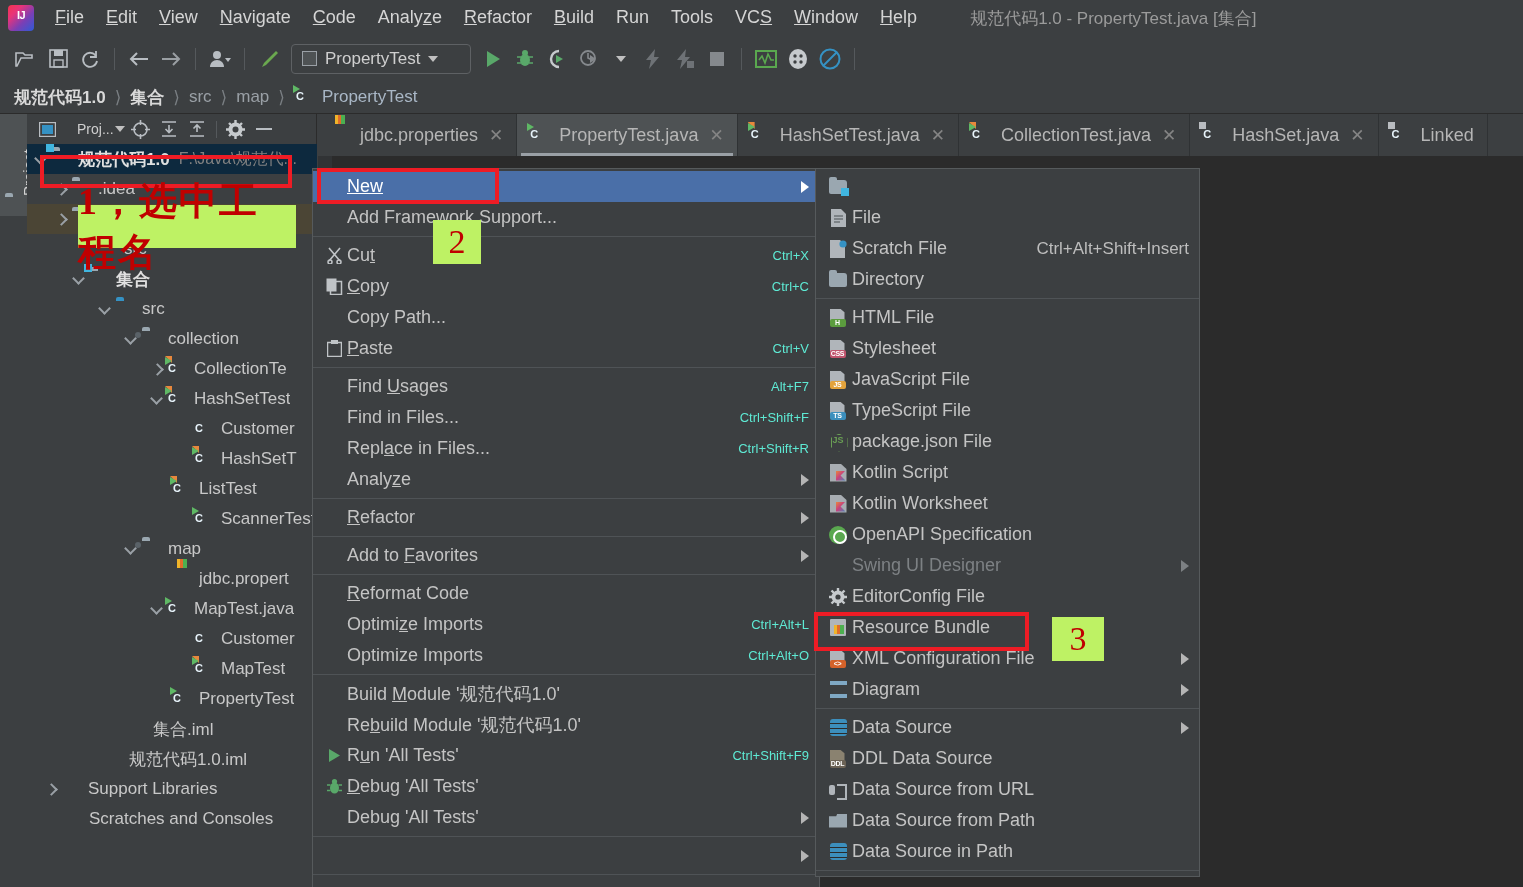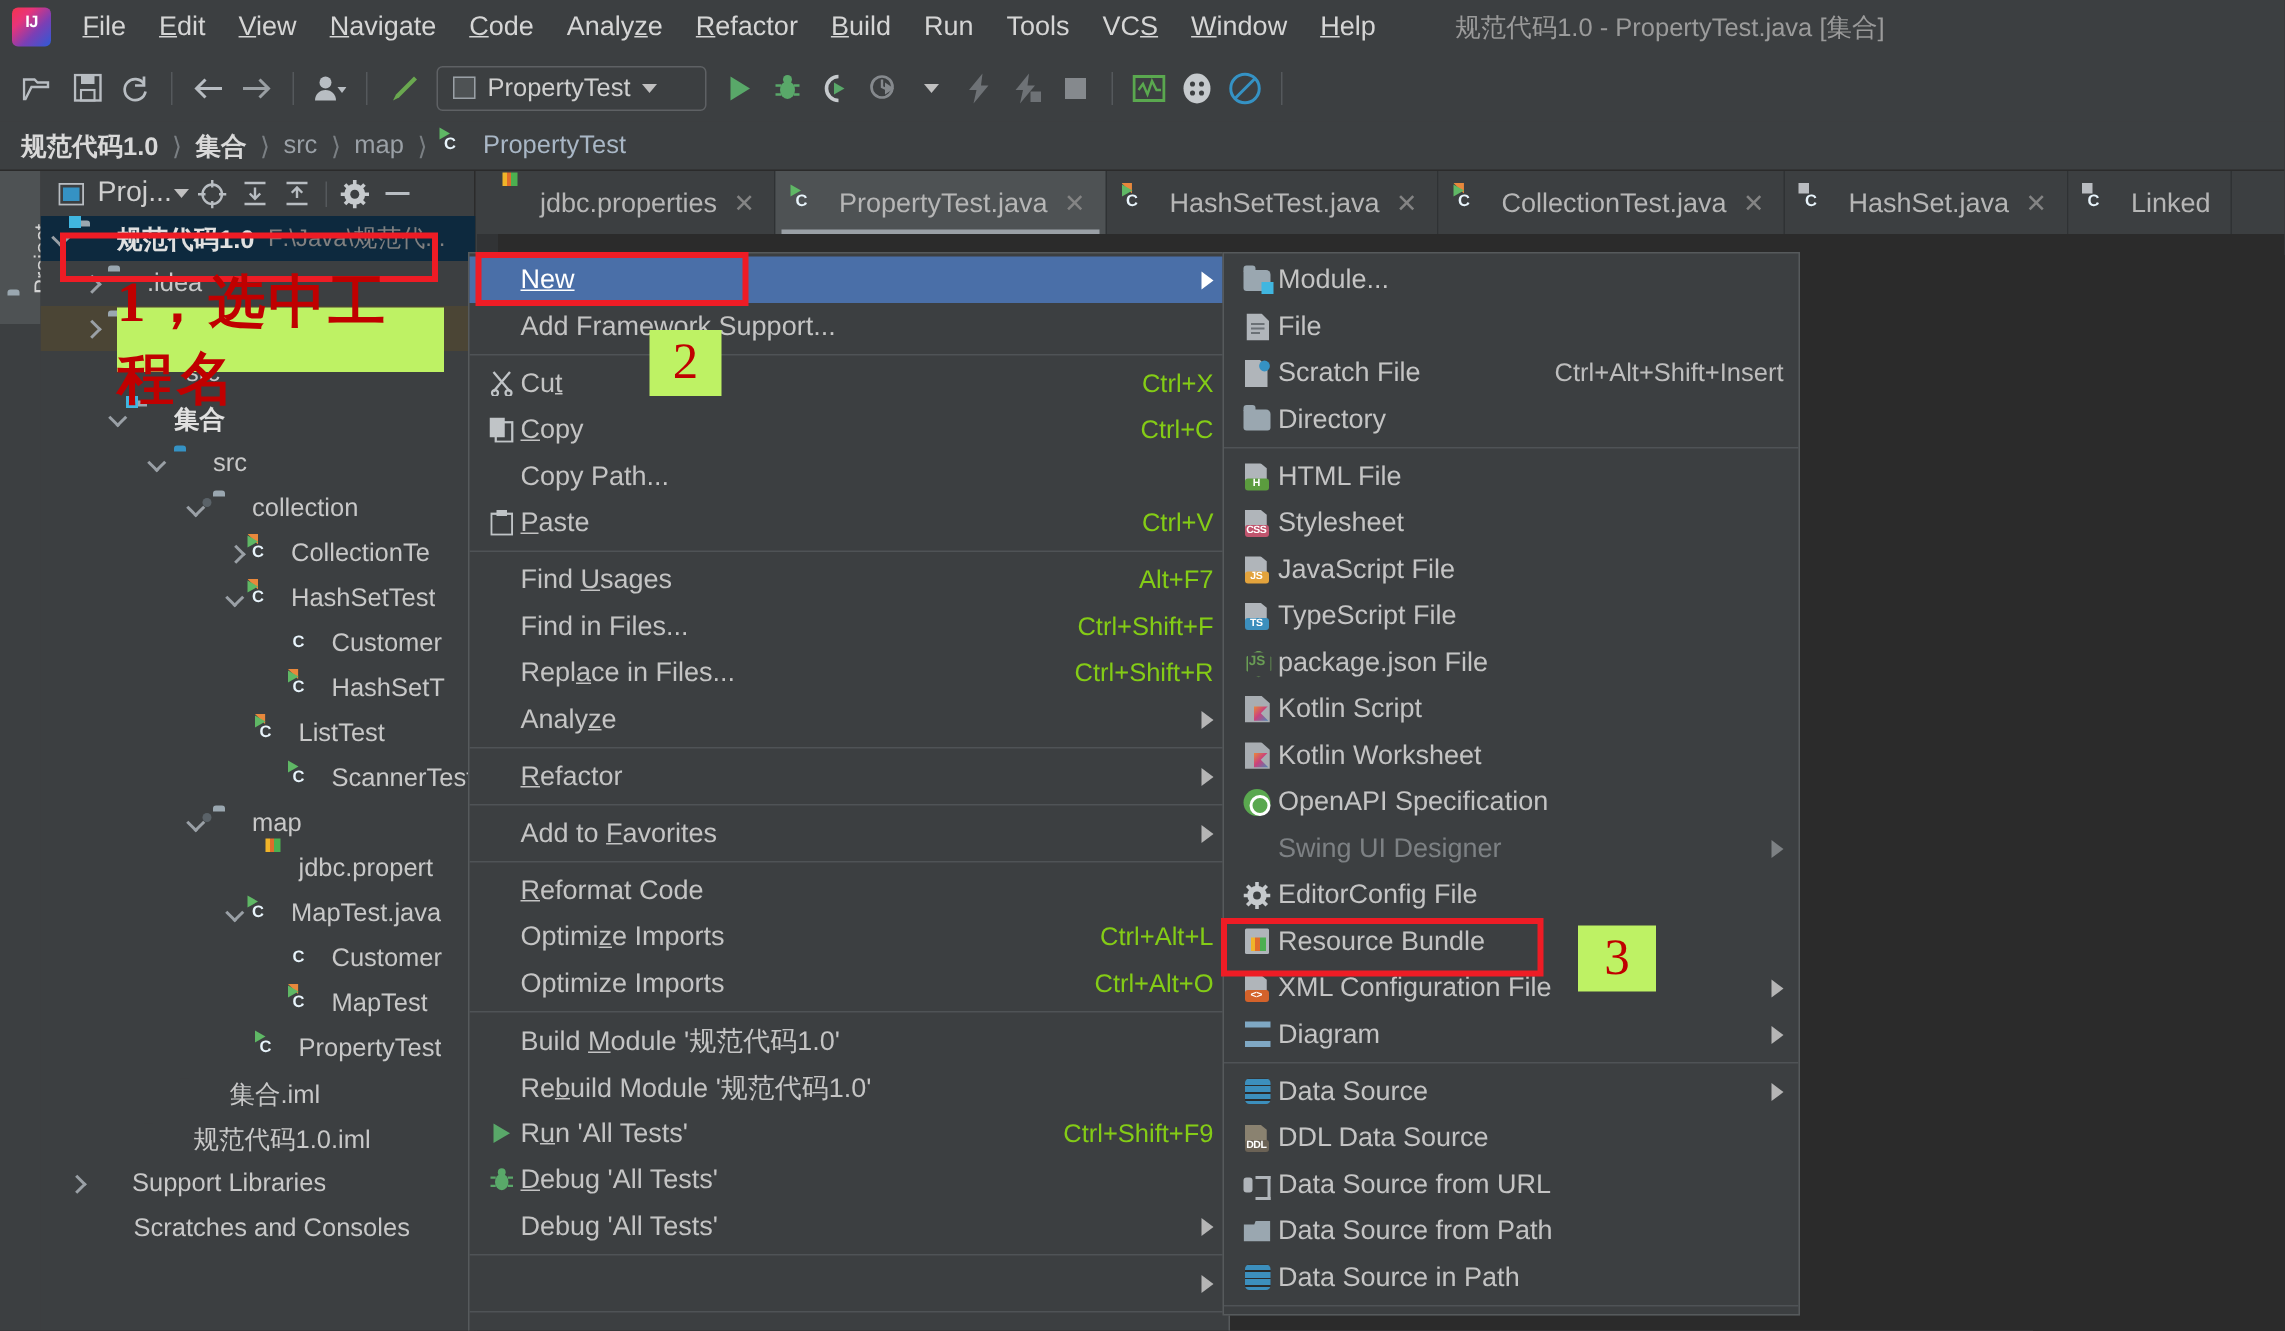--- a/index.html
+++ b/index.html
@@ -86,21 +86,21 @@
 
   
   .project-panel {
     position: absolute; left: 27px; top: 114px; width: 290px; height: 773px;
     background: #3c3f41; border-right: 1px solid #2b2b2b;
   }
   .pp-header {
     height: 30px; display: flex; align-items: center; gap: 4px; padding-left: 8px;
     background: #3c3f41;
   }
-  .pp-title { color: #cfcfcf; font-size: 19px; margin-left: 2px; }
+  .pp-title { color: #cfcfcf; font-size: 14px; margin-left: 14px; }
   .pp-icon { width: 24px; height: 22px; display: flex; align-items: center; justify-content: center; }
   .pp-sep { width: 1px; height: 17px; background: #55595c; margin: 0 3px; }
 
   .tree { position: absolute; left: 0; top: 30px; width: 290px; height: 743px; overflow: hidden; }
   .tree-row {
     display: flex; align-items: center; height: 30px; white-space: nowrap;
     font-size: 17px; color: #c8c8c8; padding-right: 4px;
   }
   .tree-row.selected { background: #0d293e; }
   .tree-row.highlight-row { background: #4b4535; }
@@ -186,21 +186,21 @@
     padding: 2px 0;
   }
   .ctx-item {
     display: flex; align-items: center; height: 31px; padding: 0 10px 0 8px;
     color: #c4c4c4; font-size: 18px; white-space: nowrap; position: relative;
   }
   .ctx-item.selected { background: #4a6fa8; color: #fff; text-decoration: underline; }
   .ctx-ico { width: 26px; flex: none; display:flex; align-items:center; justify-content:center; }
   .ctx-label { flex: 1; }
   .ctx-label .u { text-decoration: underline; }
-  .ctx-accel { color: #84cc16; font-size: 17px; margin-left: 22px; }
+  .ctx-accel { color: #5eead4; font-size: 13px; margin-left: 22px; }
   .ctx-arrow {
     width: 0; height: 0; border-top: 6px solid transparent; border-bottom: 6px solid transparent;
     border-left: 8px solid #b5b5b5; margin-left: 12px;
   }
   .ctx-item.selected .ctx-arrow { border-left-color: #fff; }
   .ctx-div { height: 1px; background: #4f5356; margin: 3px 0; }
 
   
   .sub-menu {
     position: absolute; left: 815px; top: 168px; width: 385px;
@@ -792,21 +792,20 @@
     </div>
   </div>
 
   <div class="sub-menu">
     <div class="sub-item">
       <span class="sub-ico">
           <span class="ic-folder-gray">
             <span class="mod-dot"></span>
           </span>
         </span>
-      <span class="sub-label">Module...</span>
     </div>
     <div class="sub-item">
       <span class="sub-ico">
         <svg width="15" height="18" viewBox="0 0 15 18">
             <path d="M0 0h10l5 5v13H0z" fill="#b0b5ba"></path>
             <path d="M3 7h9M3 10h9M3 13h6" stroke="#6b7176" stroke-width="1.3"></path>
           </svg>
       </span>
       <span class="sub-label">File</span>
     </div>

